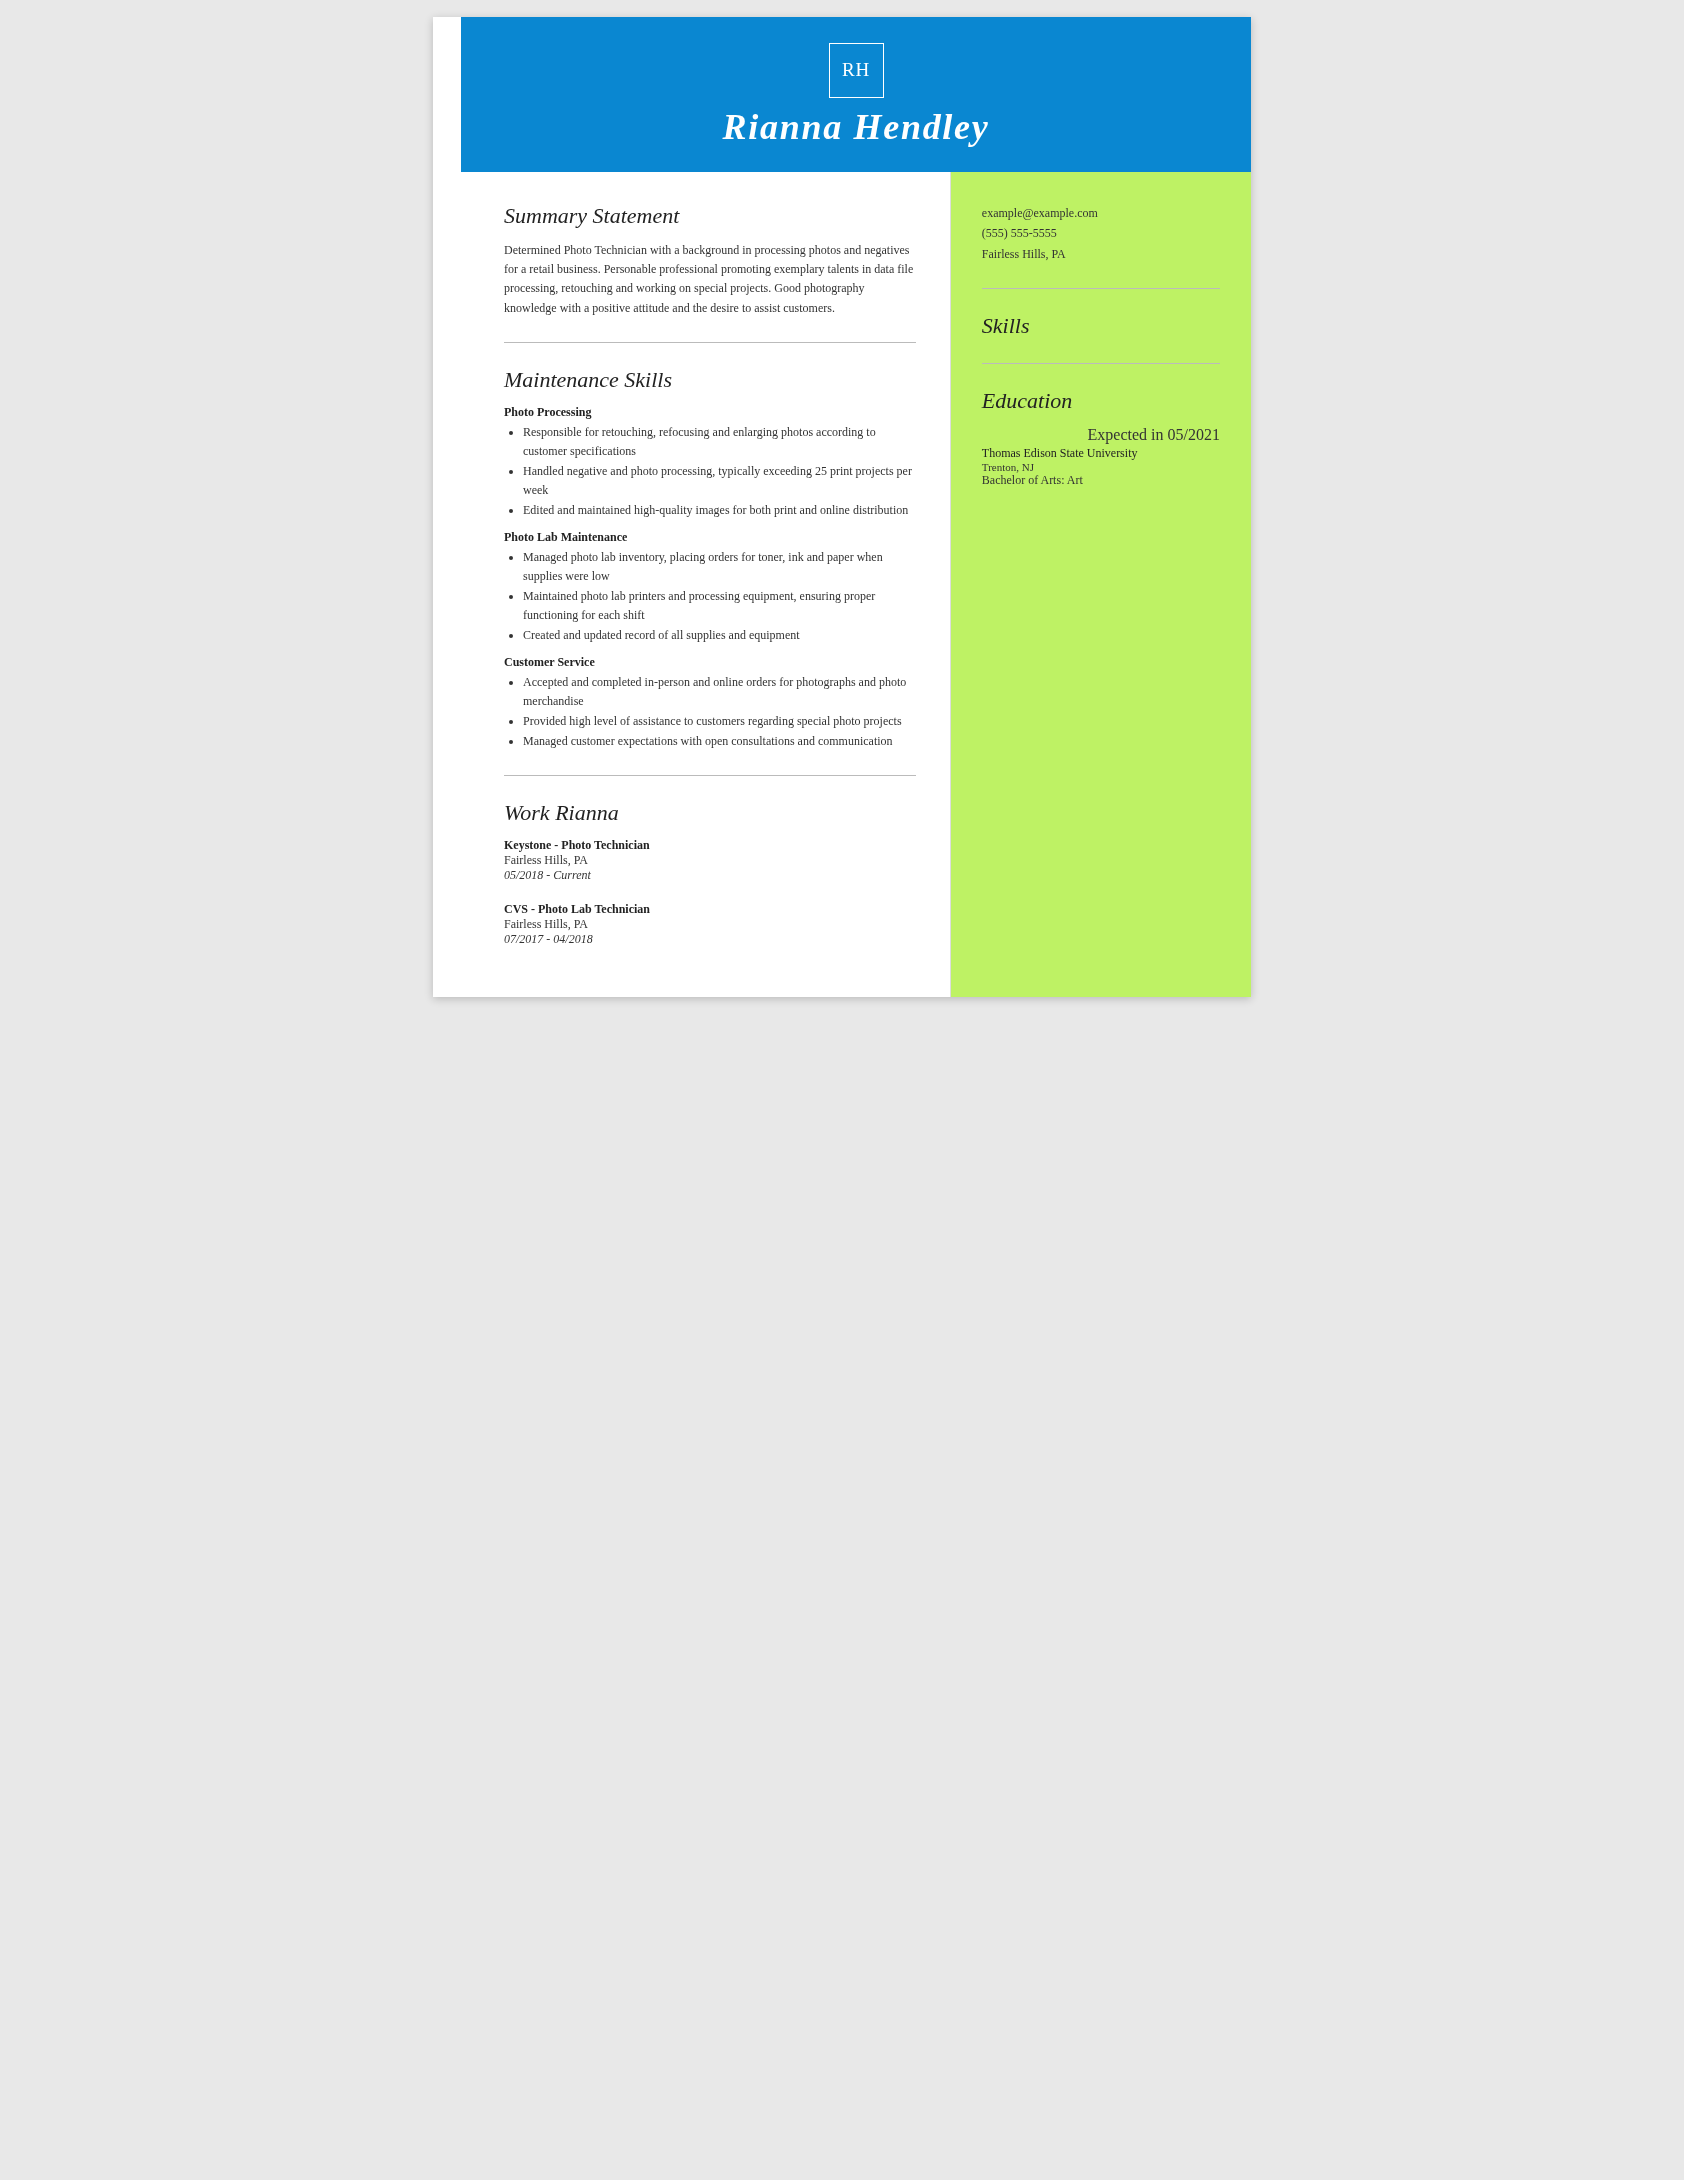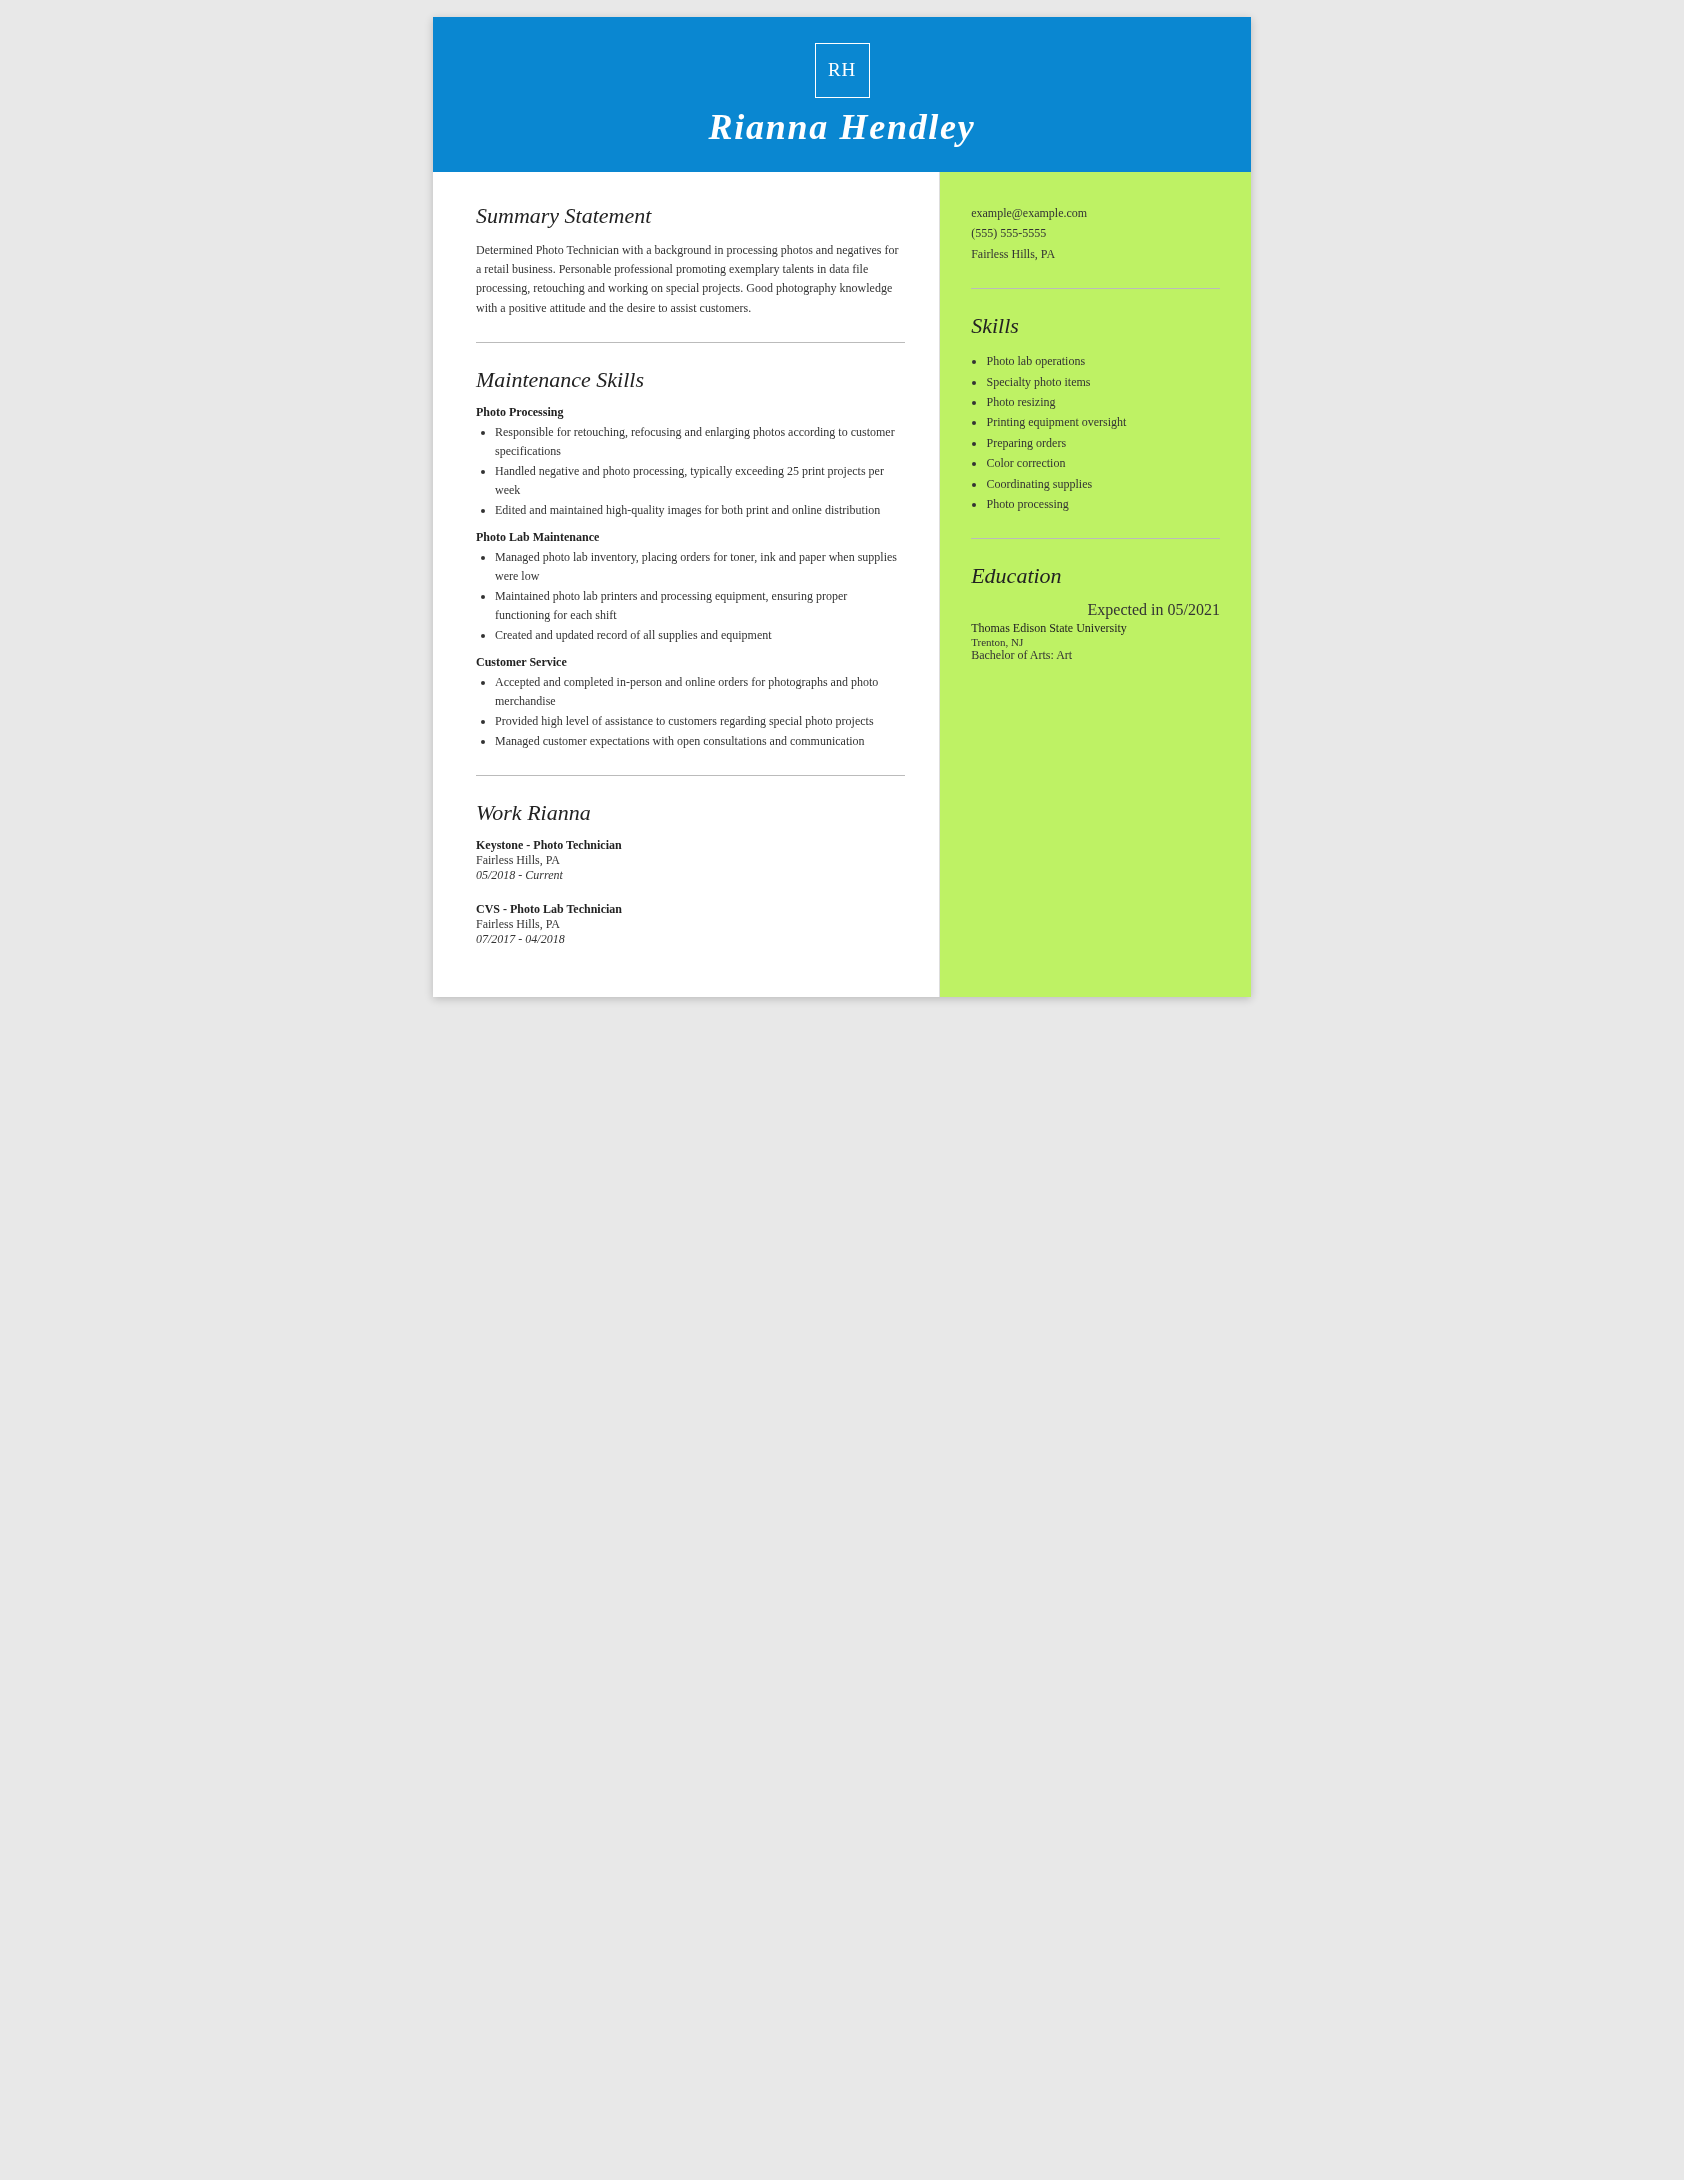--- a/index.html
+++ b/index.html
@@ -9,20 +9,21 @@
       display: flex;
       justify-content: center;
       align-items: flex-start;
       min-height: 100vh;
       padding: 17px;
     }
     .resume-wrapper {
       width: 818px;
       background: #fff;
       box-shadow: 0 1.7px 8.5px rgba(0,0,0,0.2);
+      padding-left: 28px;
     }
     
     .header {
       background: #0a87d1;
       padding: 25.6px 17px 24px;
       text-align: center;
       position: relative;
     }
     .monogram-box {
       display: inline-block;
@@ -231,30 +232,20 @@
       <div class="contact-block">
         <div class="contact-item">example@example.com</div>
         <div class="contact-item">(555) 555-5555</div>
         <div class="contact-item">Fairless Hills, PA</div>
       </div>
 
       <hr class="section-divider">
 
       <div>
         <div class="section-title">Skills</div>
-        <ul class="right-skills-list">
-          <li>Photo lab operations</li>
-          <li>Specialty photo items</li>
-          <li>Photo resizing</li>
-          <li>Printing equipment oversight</li>
-          <li>Preparing orders</li>
-          <li>Color correction</li>
-          <li>Coordinating supplies</li>
-          <li>Photo processing</li>
-        </ul>
       </div>
 
       <hr class="section-divider">
 
       <div>
         <div class="section-title">Education</div>
         <div class="edu-expected">Expected in 05/2021</div>
         <div class="edu-school">Thomas Edison State University</div>
         <div class="edu-location">Trenton, NJ</div>
         <div class="edu-degree">

